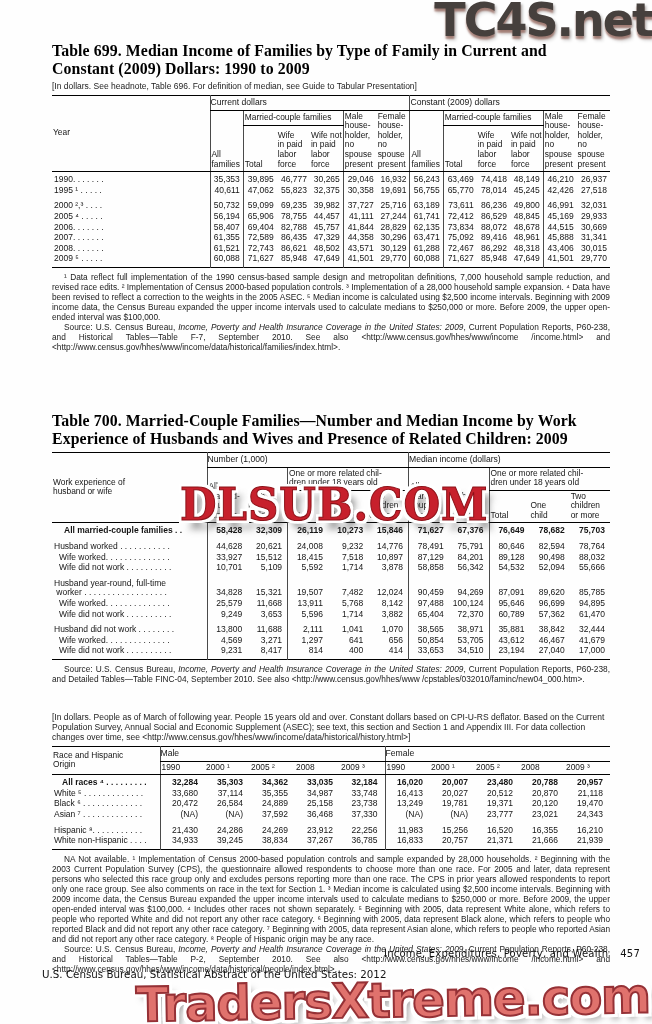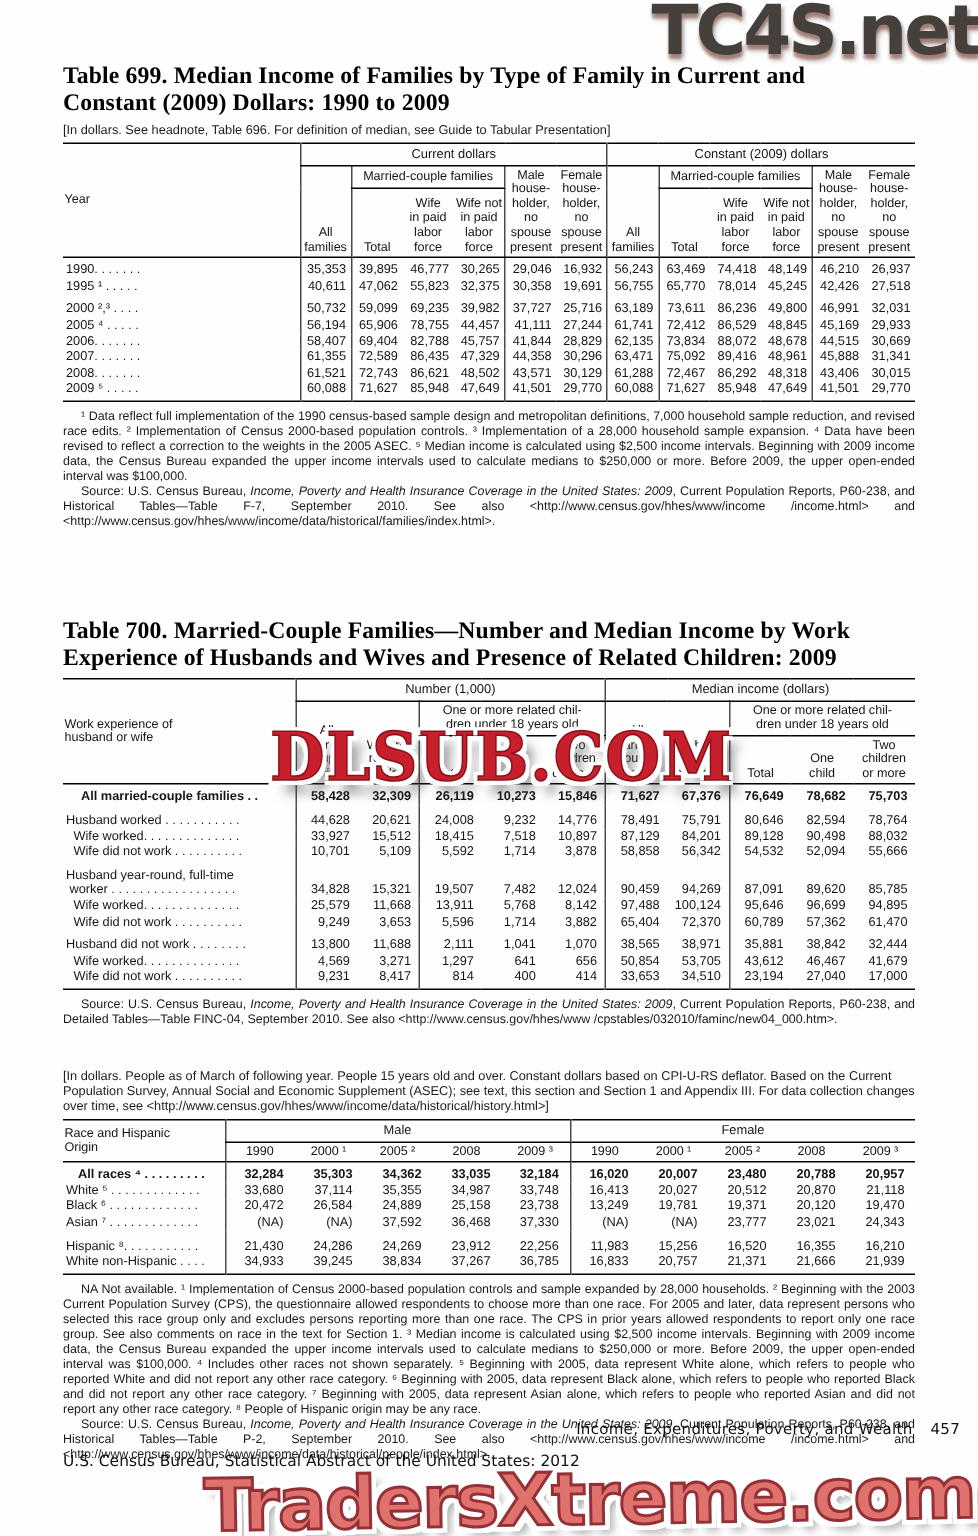--- a/index.html
+++ b/index.html
@@ -1,35 +1,35 @@
 <!DOCTYPE html>
 <html><head>
 <meta charset="utf-8">
 <style>
   * { margin:0; padding:0; box-sizing:border-box; }
   html,body { background:#ffffff; }
   .page {
     position:relative; width:652px; height:1024px; background:#fefefe;
-    overflow:hidden; font-family:"Liberation Sans", sans-serif; color:#151515;
+    overflow:hidden; font-family:"Liberation Sans", sans-serif; color:#151515;padding-left:10px;
   }
   .content { padding:42px 42px 0 42px; }
 
   
   .tbl-title {
     font-family:"Liberation Serif", serif; font-weight:bold; color:#000;
     font-size:15.8px; line-height:18px; white-space:pre-line; letter-spacing:.1px;
   }
   .headnote { font-size:8.5px; line-height:10px; margin-top:3px; color:#1c1c1c; }
   .fnblock { margin-top:4px; font-size:8.3px; line-height:10px; text-align:justify; overflow-wrap:break-word; color:#1a1a1a; }
   .fnblock p { text-indent:12px; }
 
   
   table { border-collapse:collapse; table-layout:fixed; width:100%; margin-top:4px;
           border-top:1.6px solid #000; border-bottom:1.6px solid #000; }
-  th { font-weight:normal; font-size:8.4px; line-height:9.6px; text-align:center;
+  th { font-weight:normal; font-size:8.4px; line-height:9.6px; text-align:left;
        white-space:pre-line; vertical-align:bottom; padding:1px 1px 2px 1px; }
   .grp  { vertical-align:middle; border-bottom:1px solid #000; font-size:8.6px; padding:2px 0; }
   .grp2 { vertical-align:bottom; border-bottom:1px solid #000; }
   .stub-h { vertical-align:middle; text-align:left; }
   .hb { border-bottom:1px solid #000; }
   .bl { border-left:1px solid #4a4a4a; }
   tbody td { vertical-align:bottom; font-size:8.5px; line-height:9.6px; padding:0 0 1px 0; }
   td.num { text-align:right; }
   td.stub { white-space:pre-line; padding-left:2px; overflow:hidden; }
   tr.gap td { padding-top:5px; }

